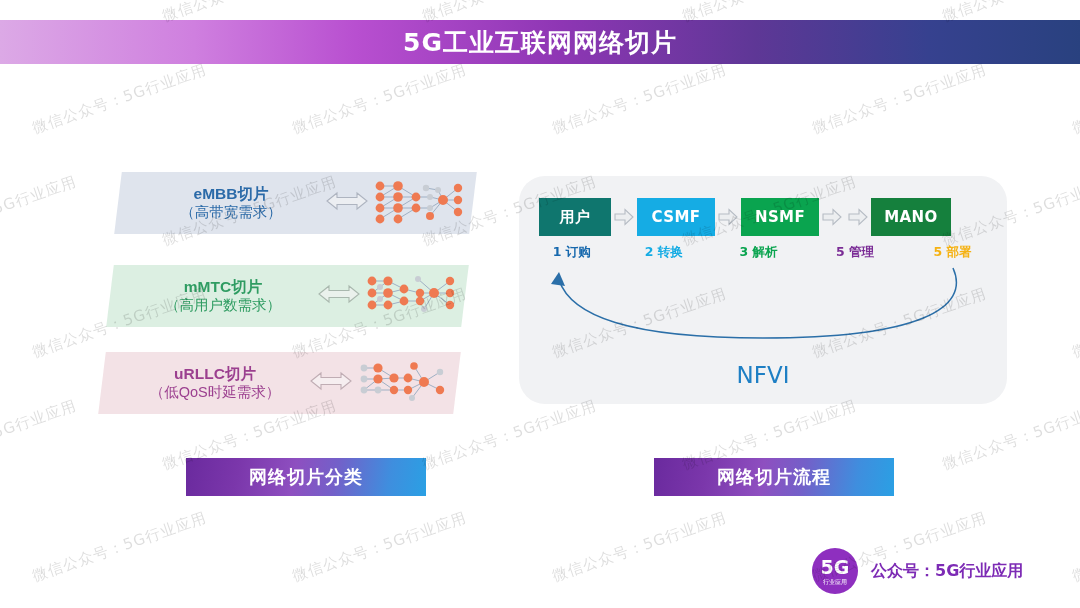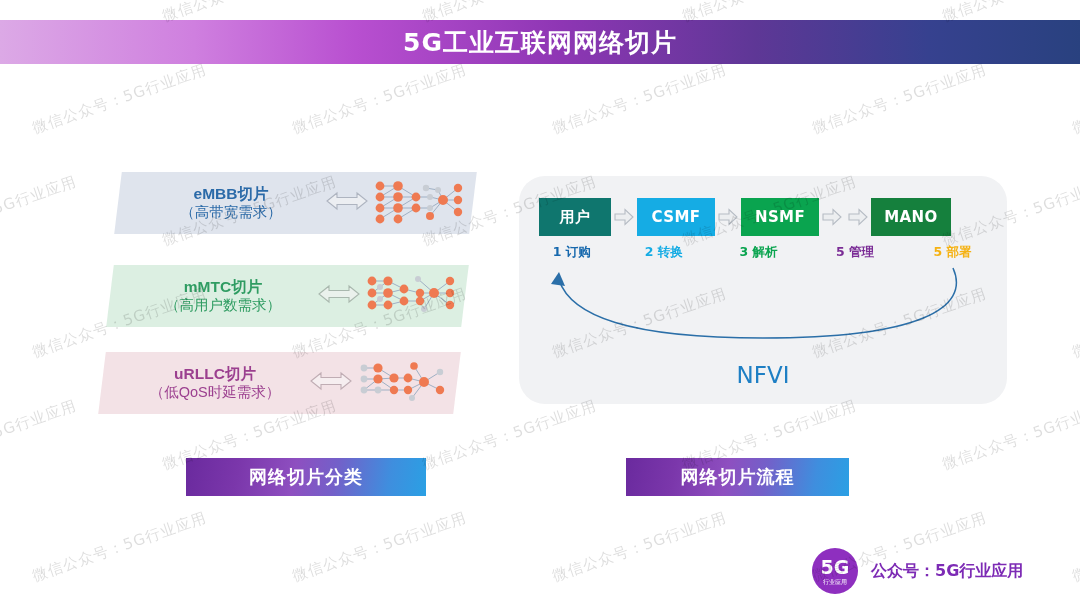--- a/index.html
+++ b/index.html
@@ -98,21 +98,21 @@
 
   
   .caption{
     position:absolute;height:38px;z-index:4;
     display:flex;align-items:center;justify-content:center;
     background:linear-gradient(100deg,#6a2a9e 0%,#7b37ab 22%,#8e4fc0 45%,#7360c9 62%,#3f8ede 84%,#2aa0e4 100%);
     color:#fff;font-size:18px;font-weight:700;letter-spacing:1px;
     font-family:"DejaVu Sans",sans-serif;
   }
   #caption-left{left:178px;top:458px;width:240px;margin-left:8px;}
-  #caption-right{left:626px;top:458px;width:223px;font-family:Liberation Serif, serif;}
+  #caption-right{left:654px;top:458px;width:240px;font-family:Liberation Serif, serif;}
 
   
   #brand{position:absolute;left:812px;top:548px;height:46px;display:flex;align-items:center;z-index:4;}
   #brand-logo{
     width:46px;height:46px;border-radius:50%;background:#8e2fbf;
     display:flex;flex-direction:column;align-items:center;justify-content:center;
     color:#fff;line-height:1;
   }
   #brand-logo .bl-5g{font-size:19px;font-weight:700;font-family:"DejaVu Sans",sans-serif;}
   #brand-logo .bl-sub{font-size:6px;margin-top:2px;font-family:"DejaVu Sans",sans-serif;}

